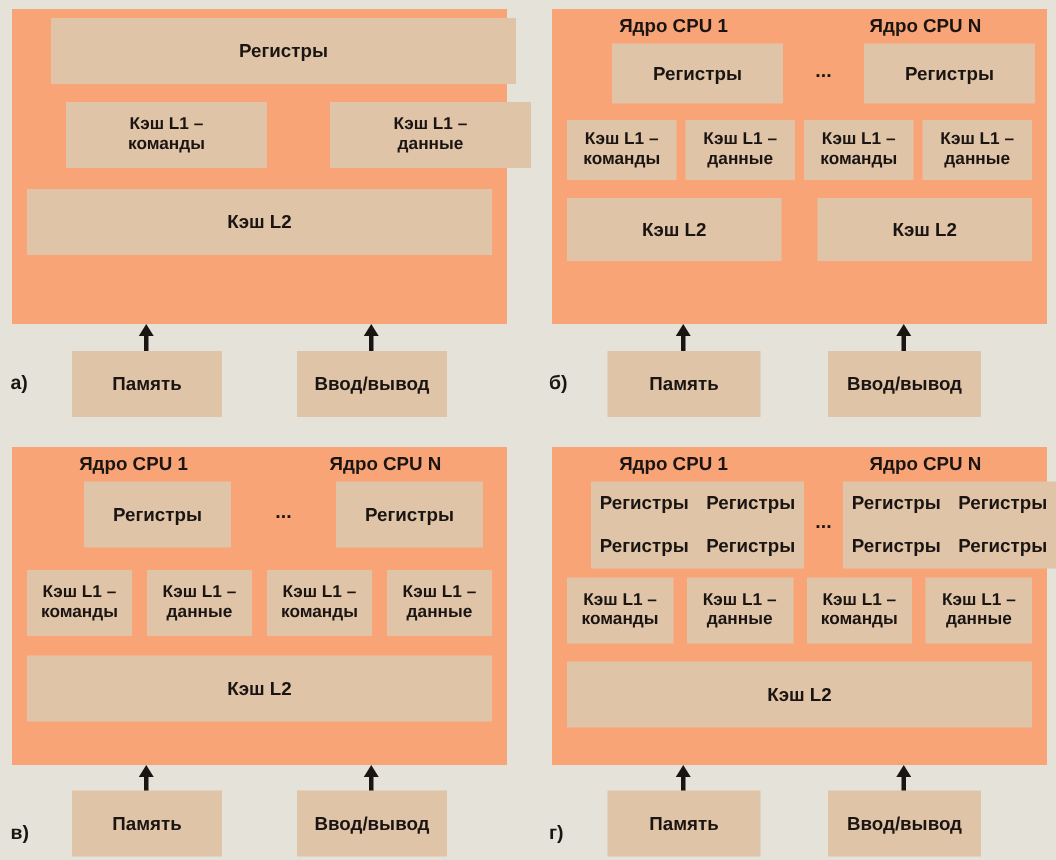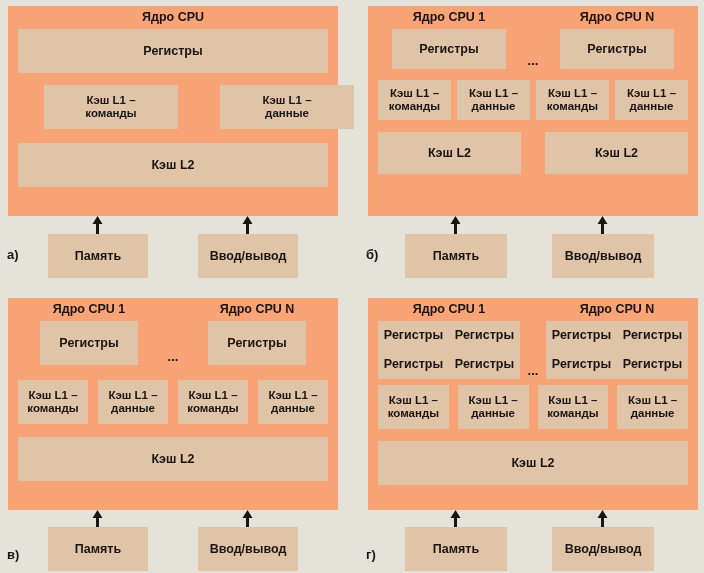--- a/index.html
+++ b/index.html
@@ -77,22 +77,23 @@
     font-size: 11.5px;
     font-weight: bold;
     line-height: 13px;
     box-sizing: border-box;
     white-space: pre-line;
   }
 
   
   .reg-row {
     display: flex;
-    align-items: flex-end;
+    align-items: center;
     width: 100%;
+    margin-left: 16px;
   }
   .reg-row .tbox {
     font-size: 12.5px;
   }
   .ellipsis {
     flex: 0 0 26px;
     display: flex;
     align-items: center;
     justify-content: center;
     font-size: 13px;
@@ -147,23 +148,20 @@
   #panel-c { left: 0;   top: 290px; width: 352px; height: 283px; }
   #panel-d { left: 352px; top: 290px; width: 352px; height: 283px; }
 </style>
 </head>
 <body>
 
 <div id="figure">
 
   <div class="panel" id="panel-a">
     <div class="cpu-block" style="top:6px; left:8px; right:14px; height:210px;">
-      <div class="core-titles">
-        <div class="core-title single">Ядро CPU</div>
-      </div>
       <div class="reg-row" style="margin-top:2px;">
         <div class="tbox" style="flex:1 1 100%; height:44px;">Регистры</div>
       </div>
       <div class="l1-row" style="margin-top:12px; padding:0 26px; gap:42px;">
         <div class="tbox" style="height:44px;">Кэш L1 –
 команды</div>
         <div class="tbox" style="height:44px;">Кэш L1 –
 данные</div>
       </div>
       <div class="l2-row" style="margin-top:14px;">

